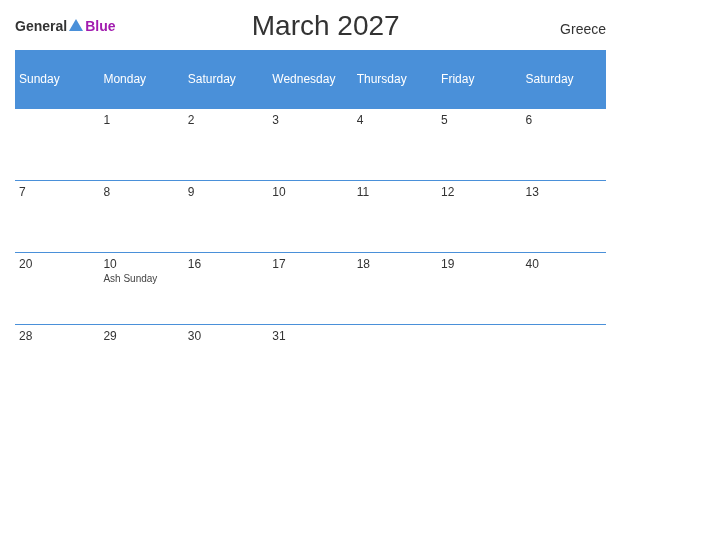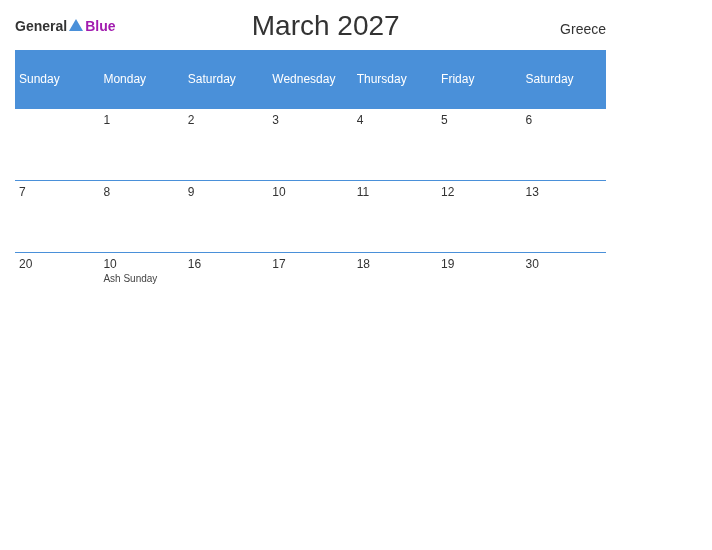--- a/index.html
+++ b/index.html
@@ -184,18 +184,35 @@
           <td>
             <span class="day-number">17</span>
           </td>
           <td>
             <span class="day-number">18</span>
           </td>
           <td>
             <span class="day-number">19</span>
           </td>
           <td>
+            <span class="day-number">40</span>
+          </td>
+        </tr>
+        <tr>
+          <td>
+            <span class="day-number">28</span>
+          </td>
+          <td>
+            <span class="day-number">29</span>
+          </td>
+          <td>
             <span class="day-number">30</span>
           </td>
+          <td>
+            <span class="day-number">31</span>
+          </td>
+          <td class="empty-cell"></td>
+          <td class="empty-cell"></td>
+          <td class="empty-cell"></td>
         </tr>
       </tbody>
   </table>
 </div>
 
 </body></html>

